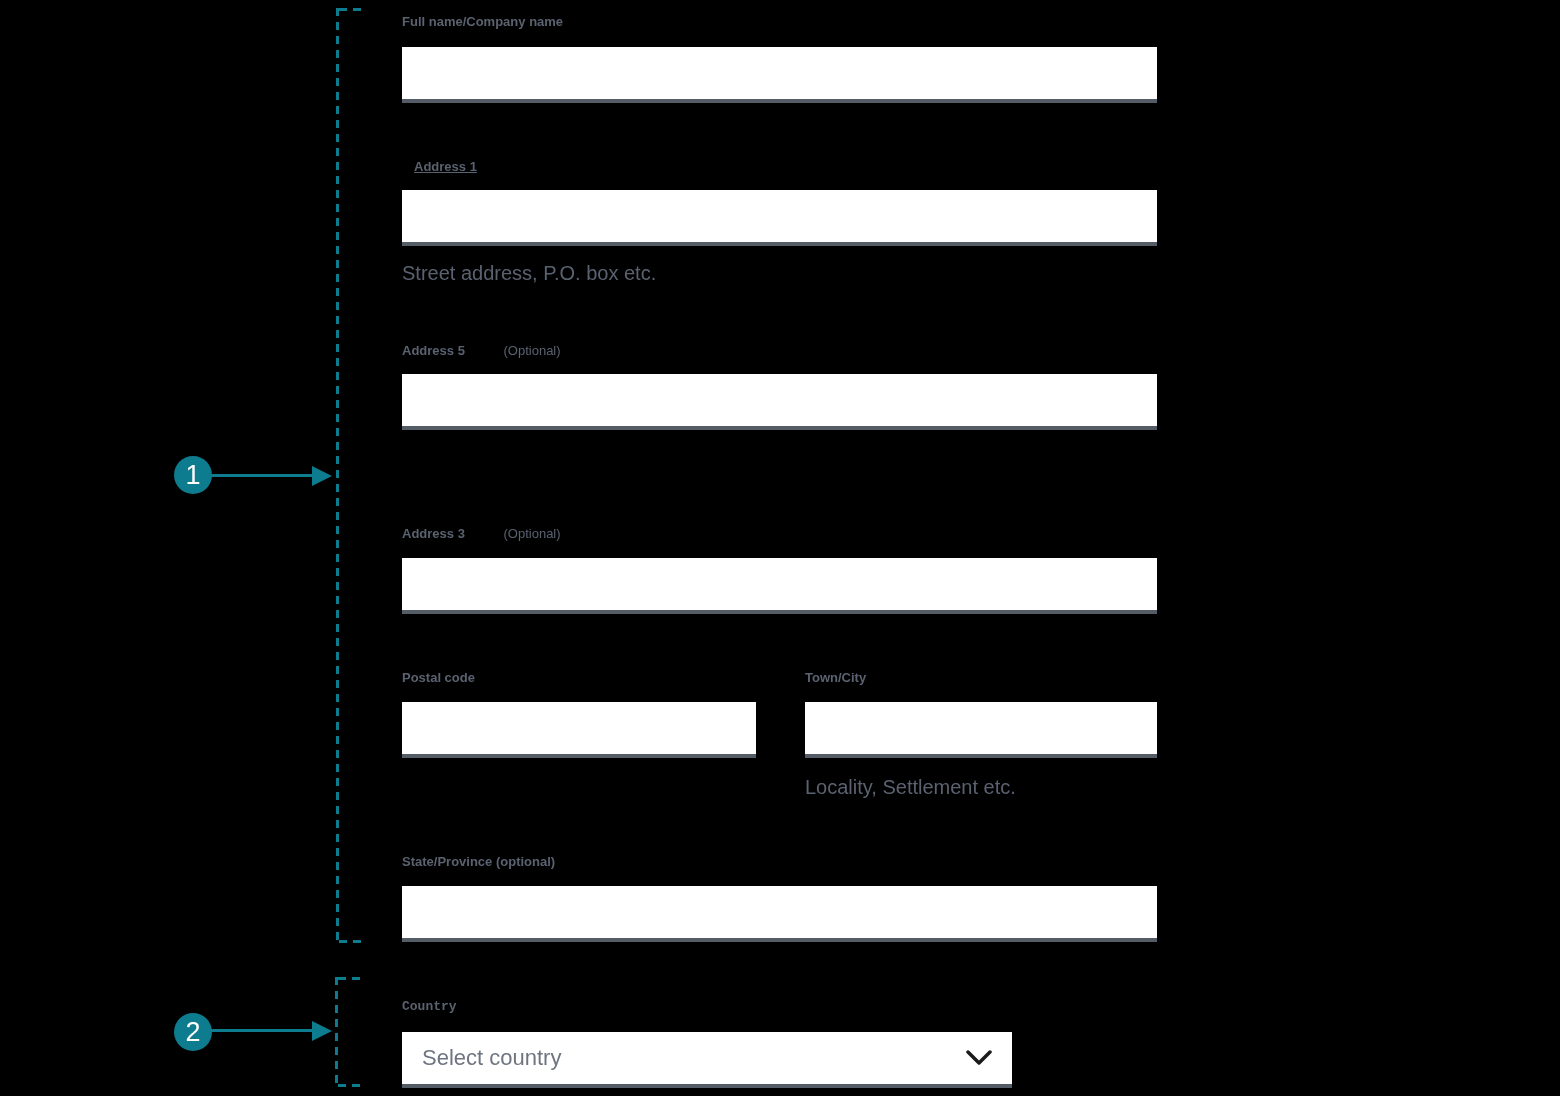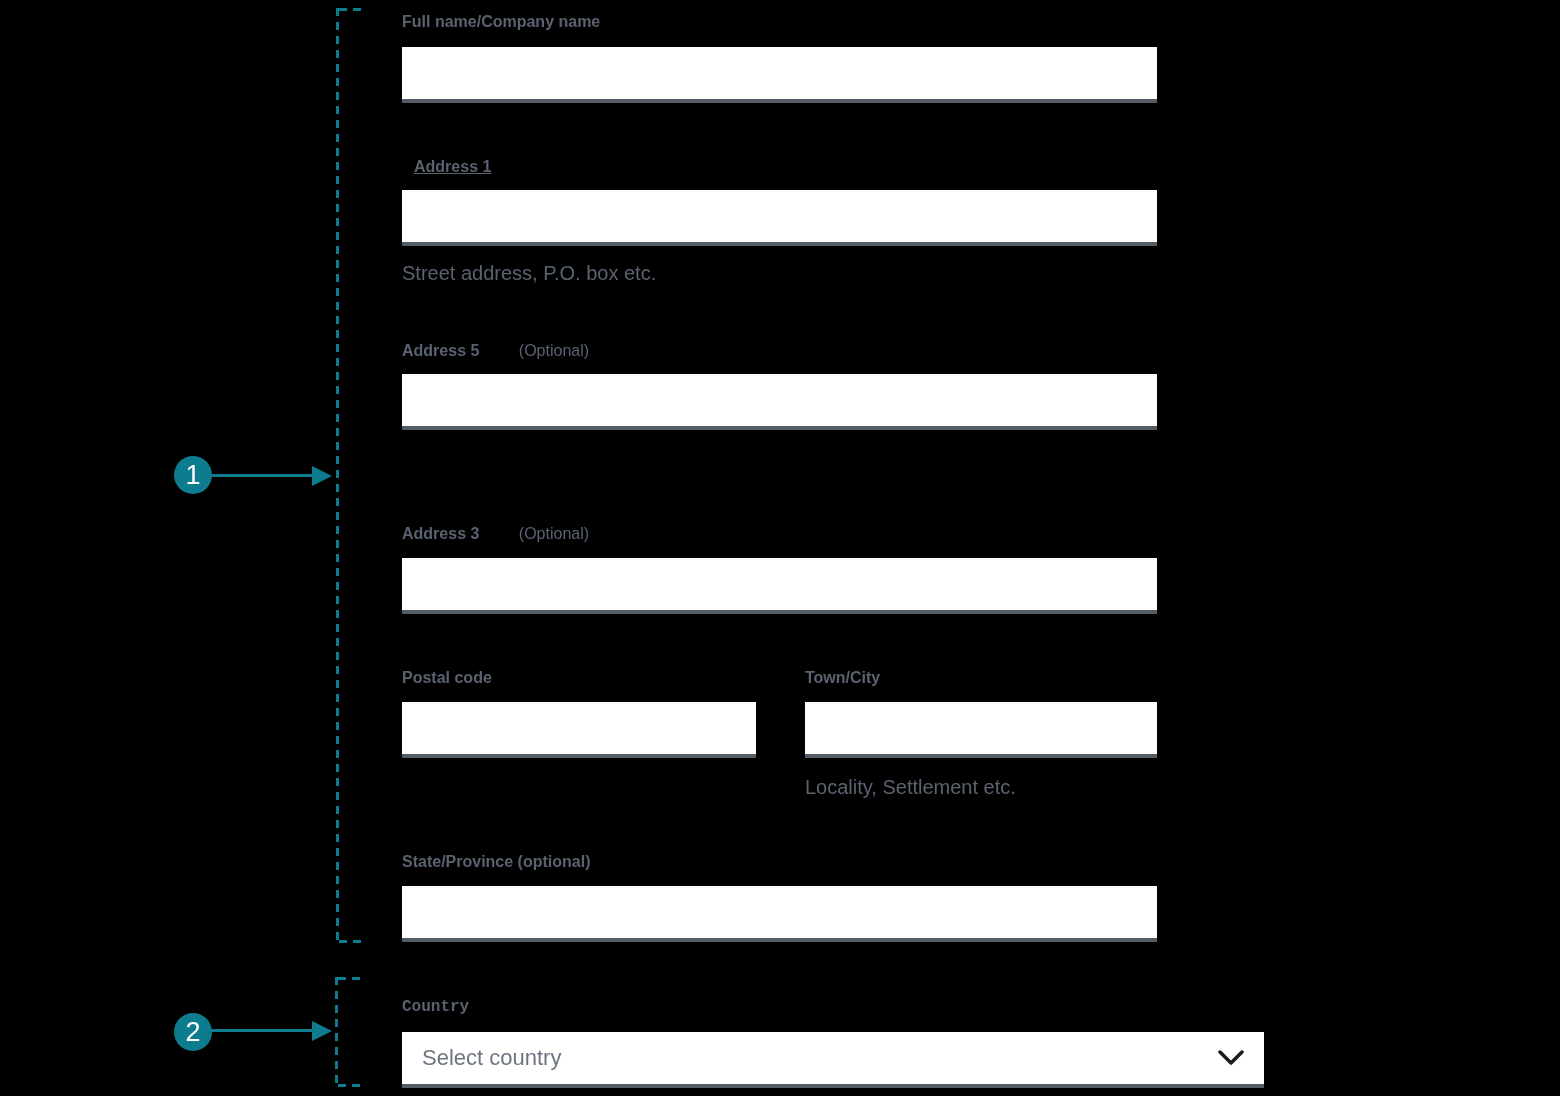--- a/index.html
+++ b/index.html
@@ -13,21 +13,21 @@
   body{font-family:"Liberation Sans", sans-serif;}
   .stage{
     position:relative;
     width:1560px;height:1096px;
     background:#000;
     overflow:hidden;
   }
   .abs{position:absolute;}
   .field-label{
     color:var(--label);
-    font-size:16px;
+    font-size:13px;
     font-weight:bold;
     line-height:24px;
     white-space:nowrap;
   }
   .optional-suffix{
     font-weight:normal;
     margin-left:35px;
   }
   .text-input{
     display:block;
@@ -143,21 +143,21 @@
   <div class="abs field-label" style="left:402px;top:666px;">Postal code</div>
   <div class="abs field-label" style="left:805px;top:666px;">Town/City</div>
   <input type="text" class="abs text-input" style="left: 402px; top: 702px; width: 354px;" value="">
   <input type="text" class="abs text-input" style="left: 805px; top: 702px; width: 352px;" value="">
   <div class="abs hint" style="left:805px;top:775px;">Locality, Settlement etc.</div>
 
   <div class="abs field-label" style="left:402px;top:850px;">State/Province (optional)</div>
   <input type="text" class="abs text-input" style="left: 402px; top: 886px; width: 755px;" value="">
 
   <div class="abs field-label" style="left:402px;top:995px;font-family:Liberation Mono, monospace;">Country</div>
-  <div class="abs select" style="left:402px;top:1032px;width:862px;">
+  <div class="abs select" style="left:402px;top:1032px;width:610px;">
     <span class="select-value">Select country</span>
     <span class="chevron">
       <svg width="26" height="16" viewBox="0 0 26 16">
         <path d="M2 2 L13 13 L24 2" fill="none" stroke="#1b1b1b" stroke-width="3.5" stroke-linecap="round" stroke-linejoin="round"></path>
       </svg>
     </span>
   </div>
 
 </div>
 

